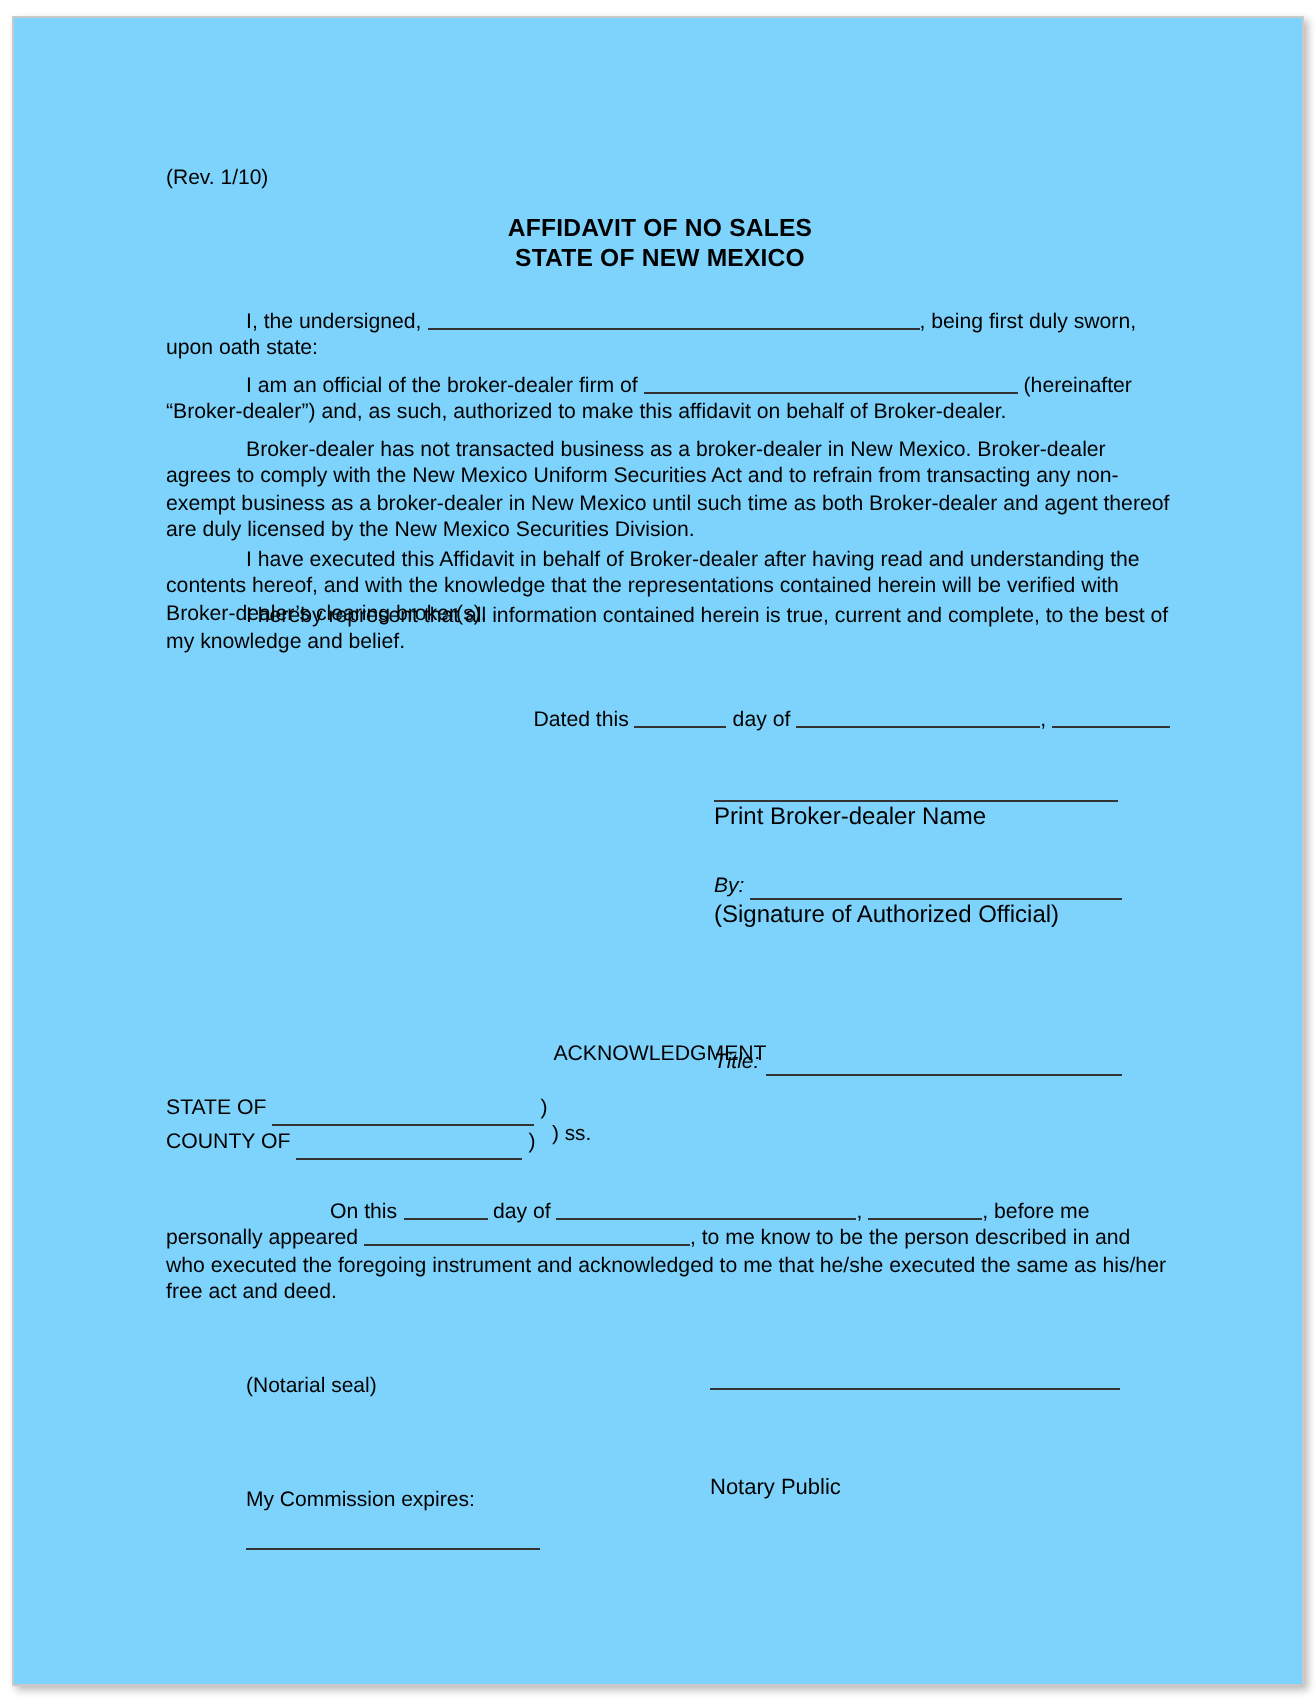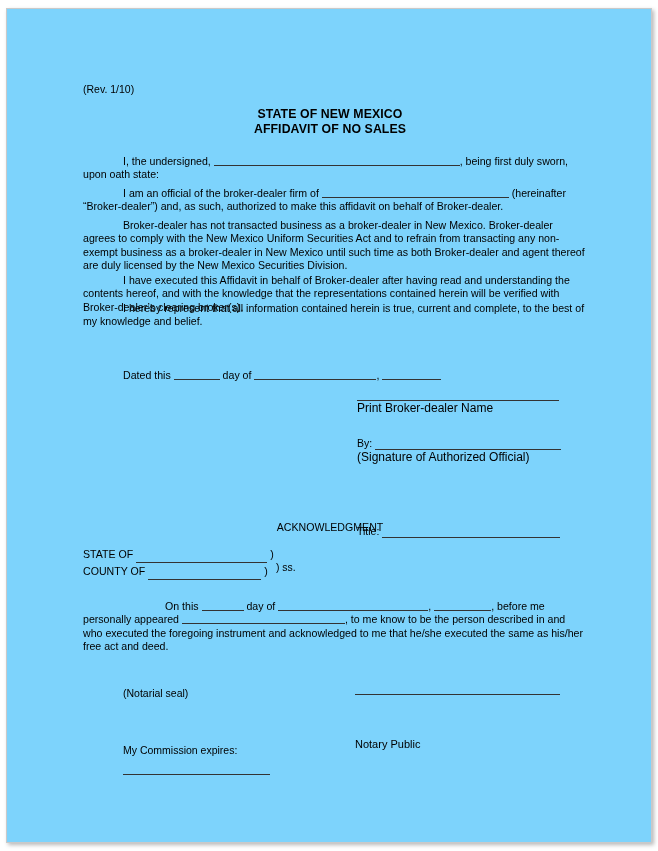--- a/index.html
+++ b/index.html
@@ -98,21 +98,21 @@
     width: 202px;
   }
   .sig-caption {
     width: 202px;
     font-size: 12px;
     line-height: 13px;
     padding-top: 1px;
   }
 
   .by-row { display: flex; align-items: flex-end; }
-  .by-label { font-size: 10.5px; padding-right: 3px; }
+  .by-label { font-size: 10.5px; padding-right: 3px; font-style: italic; }
   .by-rule { border-bottom: 1px solid #333; height: 0.9em; flex: 0 0 auto; }
 
   .juris { left: 76px; font-size: 10.6px; line-height: 17px; text-align: right; }
   .juris-row { display: flex; align-items: flex-end; white-space: nowrap; }
   .juris-label { display: inline-block; }
   .juris-rule { border-bottom: 1px solid #333; height: 0.85em; margin: 0 3px 0 3px; }
   .paren { display: inline-block; }
 
   .ss-mark { position: absolute; left: 269px; font-size: 10.4px; }
 
@@ -130,22 +130,22 @@
 </head>
 <body>
 
 <div class="page-wrap">
   <div class="page">
     <div class="content">
 
       <div class="abs rev">(Rev. 1/10)</div>
 
       <div class="abs title">
+        <div>AFFIDAVIT OF NO SALES</div>
         <div>STATE OF NEW MEXICO</div>
-        <div>AFFIDAVIT OF NO SALES</div>
       </div>
 
       <div class="abs body-block" style="top:146px;">
         <span class="para-indent"></span><span>I, the undersigned, </span><span class="rule" style="width:246px;"></span><span>, being first duly sworn, upon oath state:</span>
       </div>
 
       <div class="abs body-block" style="top:178px;">
         <span class="para-indent"></span><span>I am an official of the broker-dealer firm of </span><span class="rule" style="width:187px;"></span><span> (hereinafter “Broker-dealer”) and, as such, authorized to make this affidavit on behalf of Broker-dealer.</span>
       </div>
 
@@ -154,21 +154,21 @@
       </div>
 
       <div class="abs body-block" style="top:265px;">
         <span class="para-indent"></span><span>I have executed this Affidavit in behalf of Broker-dealer after having read and understanding the contents hereof, and with the knowledge that the representations contained herein will be verified with Broker-dealer’s clearing broker(s).</span>
       </div>
 
       <div class="abs body-block" style="top:293px;">
         <span class="para-indent"></span><span>I hereby represent that all information contained herein is true, current and complete, to the best of my knowledge and belief.</span>
       </div>
 
-      <div class="abs body-block" style="top:360px;">
+      <div class="abs body-block" style="top:345px;text-align:right;">
         <span class="para-indent"></span><span>Dated this </span><span class="rule" style="width:46px;"></span><span> day of </span><span class="rule" style="width:122px;"></span><span>, </span><span class="rule" style="width:59px;"></span>
       </div>
 
       <div class="abs sig-block" style="top:390px;">
         <div class="sig-line"></div>
         <div class="sig-caption">Print Broker-dealer Name</div>
       </div>
 
       <div class="abs sig-block" style="top:428px;">
         <div class="by-row">

